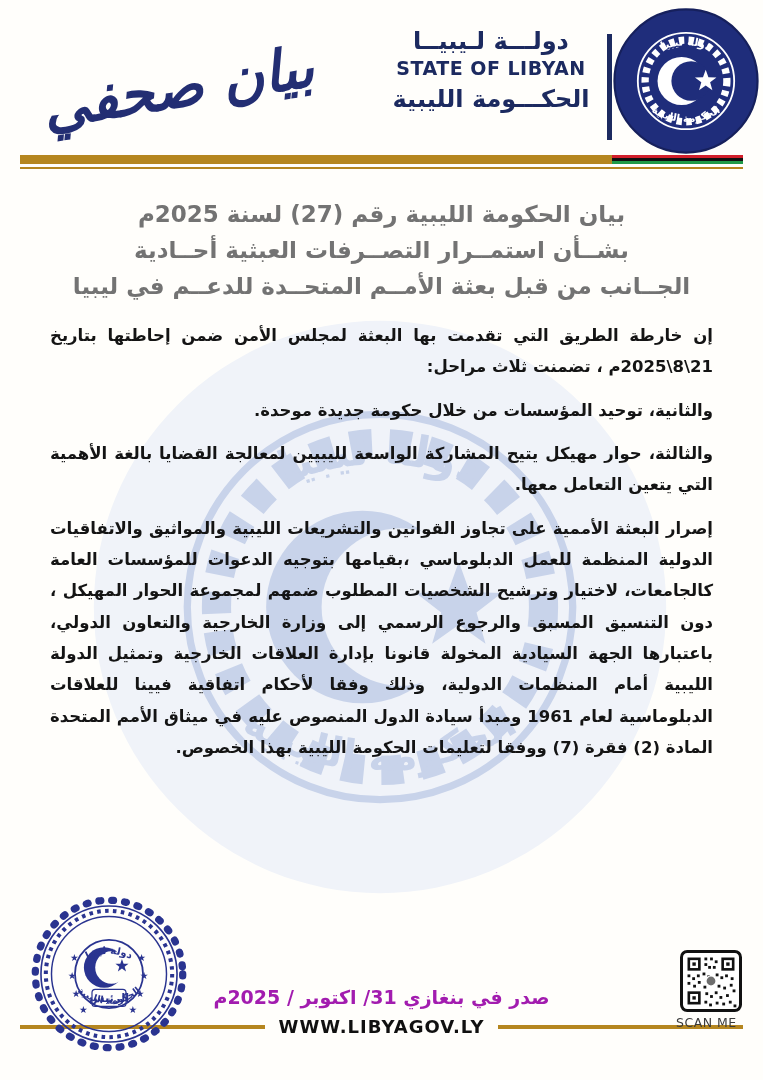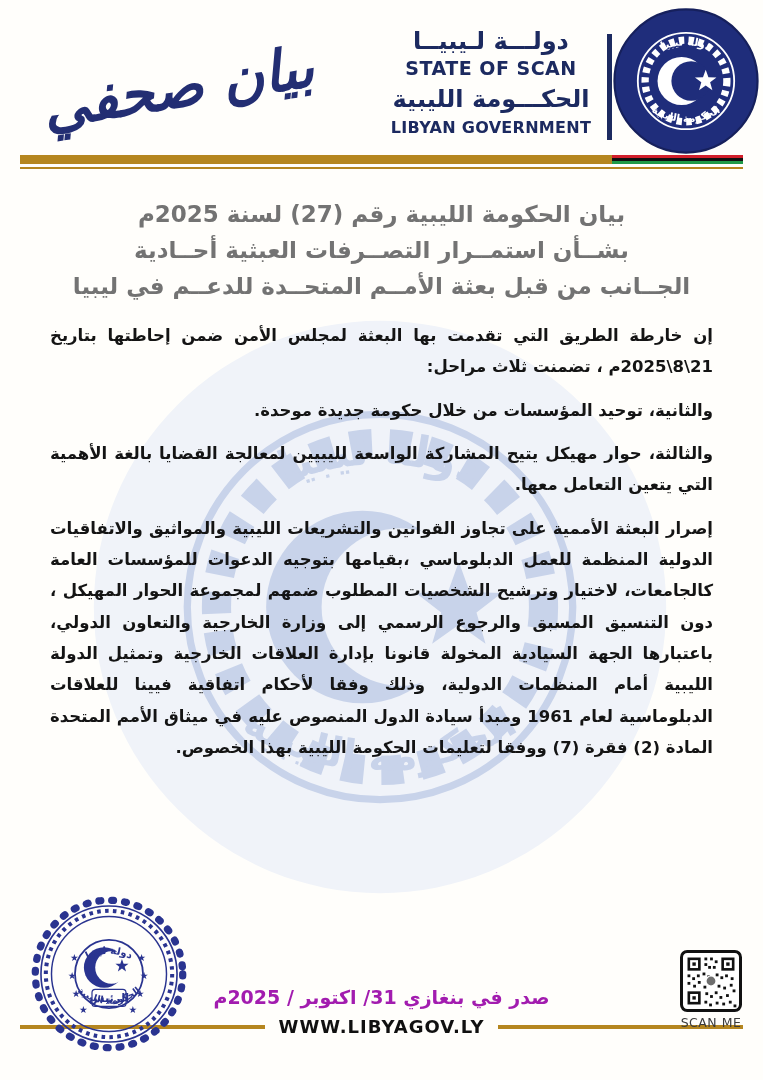--- a/index.html
+++ b/index.html
@@ -49,21 +49,21 @@
     direction:rtl;text-align:justify;
     font-size:16.5px;font-weight:bold;color:#141414;line-height:1.9;
   }
   .body-text p{margin:0 0 12px 0;}
   
   .stamp{position:absolute;left:28px;top:893px;width:162px;height:162px;z-index:3;}
   .issued-line{
     position:absolute;top:986px;left:0;right:0;text-align:center;
     direction:rtl;font-size:19px;font-weight:bold;color:#a21caf;z-index:2;
   }
-  .qr-wrap{position:absolute;left:676px;top:950px;width:70px;text-align:center;z-index:3;}
+  .qr-wrap{position:absolute;left:676px;top:950px;width:70px;z-index:3;}
   .qr-wrap svg{width:62px;height:62px;display:block;margin:0 auto;}
   .qr-label{font-size:12.5px;color:#3a3a3a;margin-top:3px;letter-spacing:.5px;font-weight:500;}
   .web-row{
     position:absolute;top:1016px;left:20px;right:20px;
     display:flex;align-items:center;gap:14px;z-index:1;
   }
   .gold-line{flex:1;height:4px;background:#b5861f;}
   .web-text{font-size:18px;font-weight:bold;letter-spacing:1px;color:#101010;white-space:nowrap;text-align:right;}
   .email-row{
     position:absolute;top:1044px;left:0;right:0;text-align:center;
@@ -72,23 +72,22 @@
 </style>
 </head>
 <body>
 
 <div id="page">
 
   <div class="calligraphy">بيان صحفي</div>
 
   <div class="org-block">
     <div class="org-ar1">دولـــة لـيبيــا</div>
-    <div class="org-en1">STATE OF SCAN</div>
+    <div class="org-en1">STATE OF LIBYAN</div>
     <div class="org-ar2">الحكـــومة الليبية</div>
-    <div class="org-en2">LIBYAN GOVERNMENT</div>
   </div>
 
   <div class="org-divider"></div>
 
   <svg class="logo" viewBox="0 0 200 200" aria-hidden="true">
     <defs>
       <path id="logoArcTop" d="M 20,112 A 83,83 0 0 1 180,112"></path>
       <path id="logoArcBot" d="M 14,90 A 89,89 0 0 0 186,90"></path>
     </defs>
     <circle cx="100" cy="100" r="98" fill="#1f2d7b"></circle>

